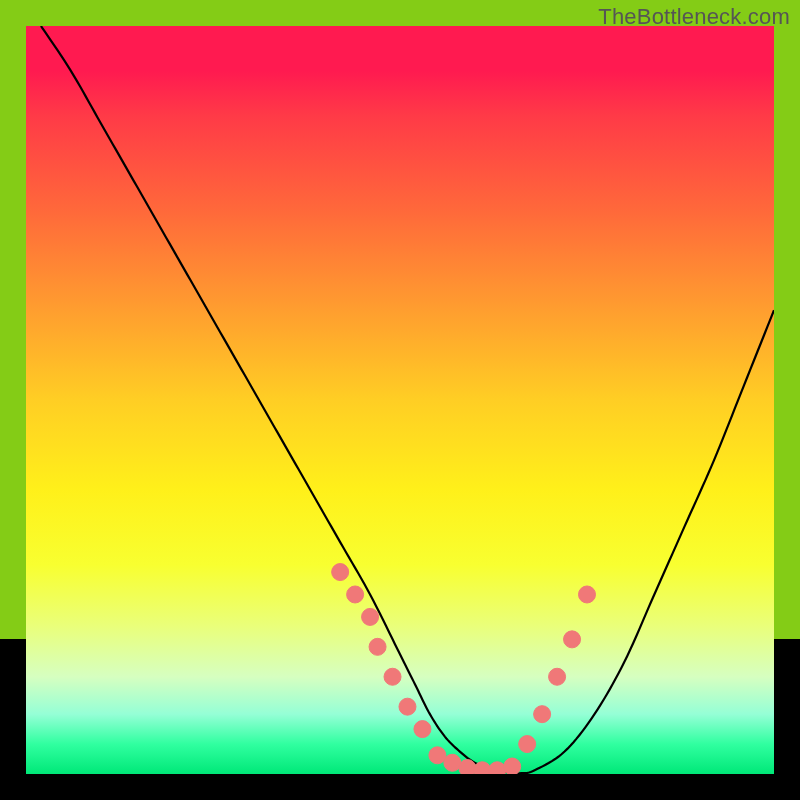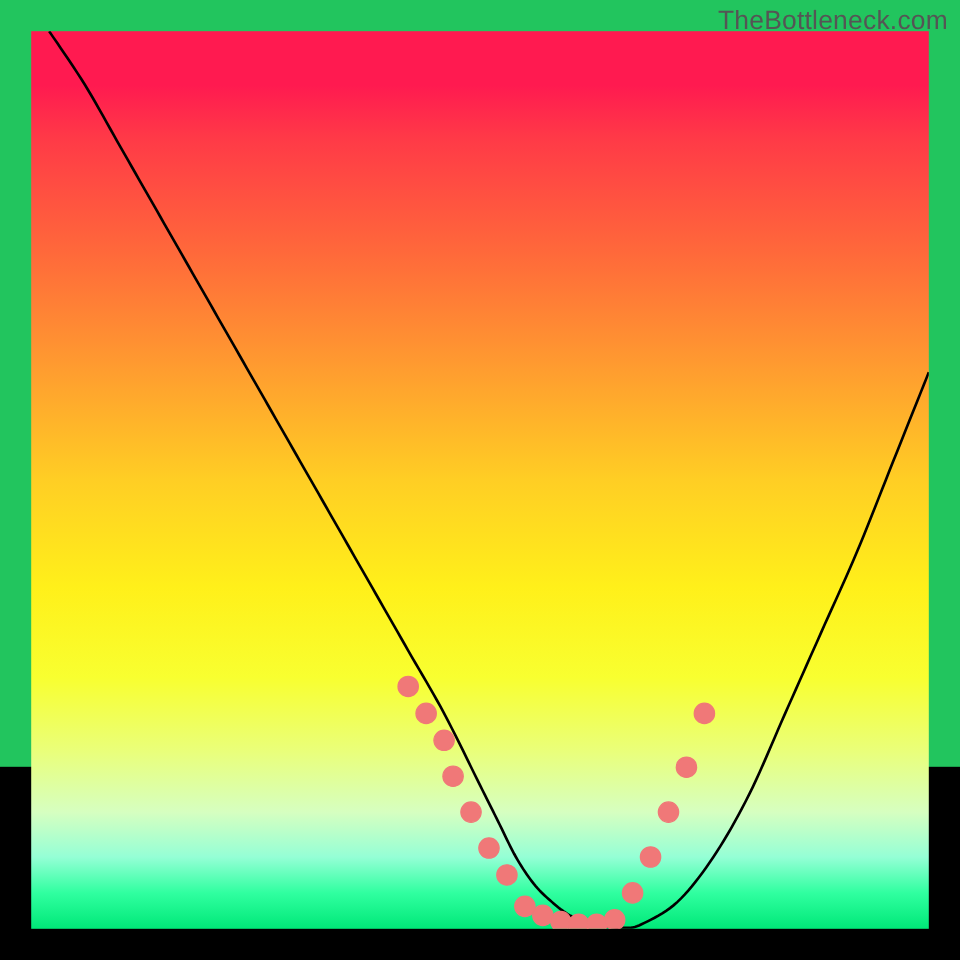--- a/index.html
+++ b/index.html
@@ -3,21 +3,21 @@
 <meta charset="utf-8">
 <style>
   * { margin: 0; padding: 0; box-sizing: border-box; }
   html, body { width: 800px; height: 800px; overflow: hidden; }
   body { background: #000; font-family: Arial, Helvetica, sans-serif; }
 
   .frame {
     position: relative;
     width: 800px;
     height: 639px;
-    background: #22c55e;
+    background: #84cc16;
   }
 
   .plot-area {
     position: absolute;
     left: 26px;
     top: 26px;
     width: 748px;
     height: 748px;
     background: linear-gradient(
       to bottom,

